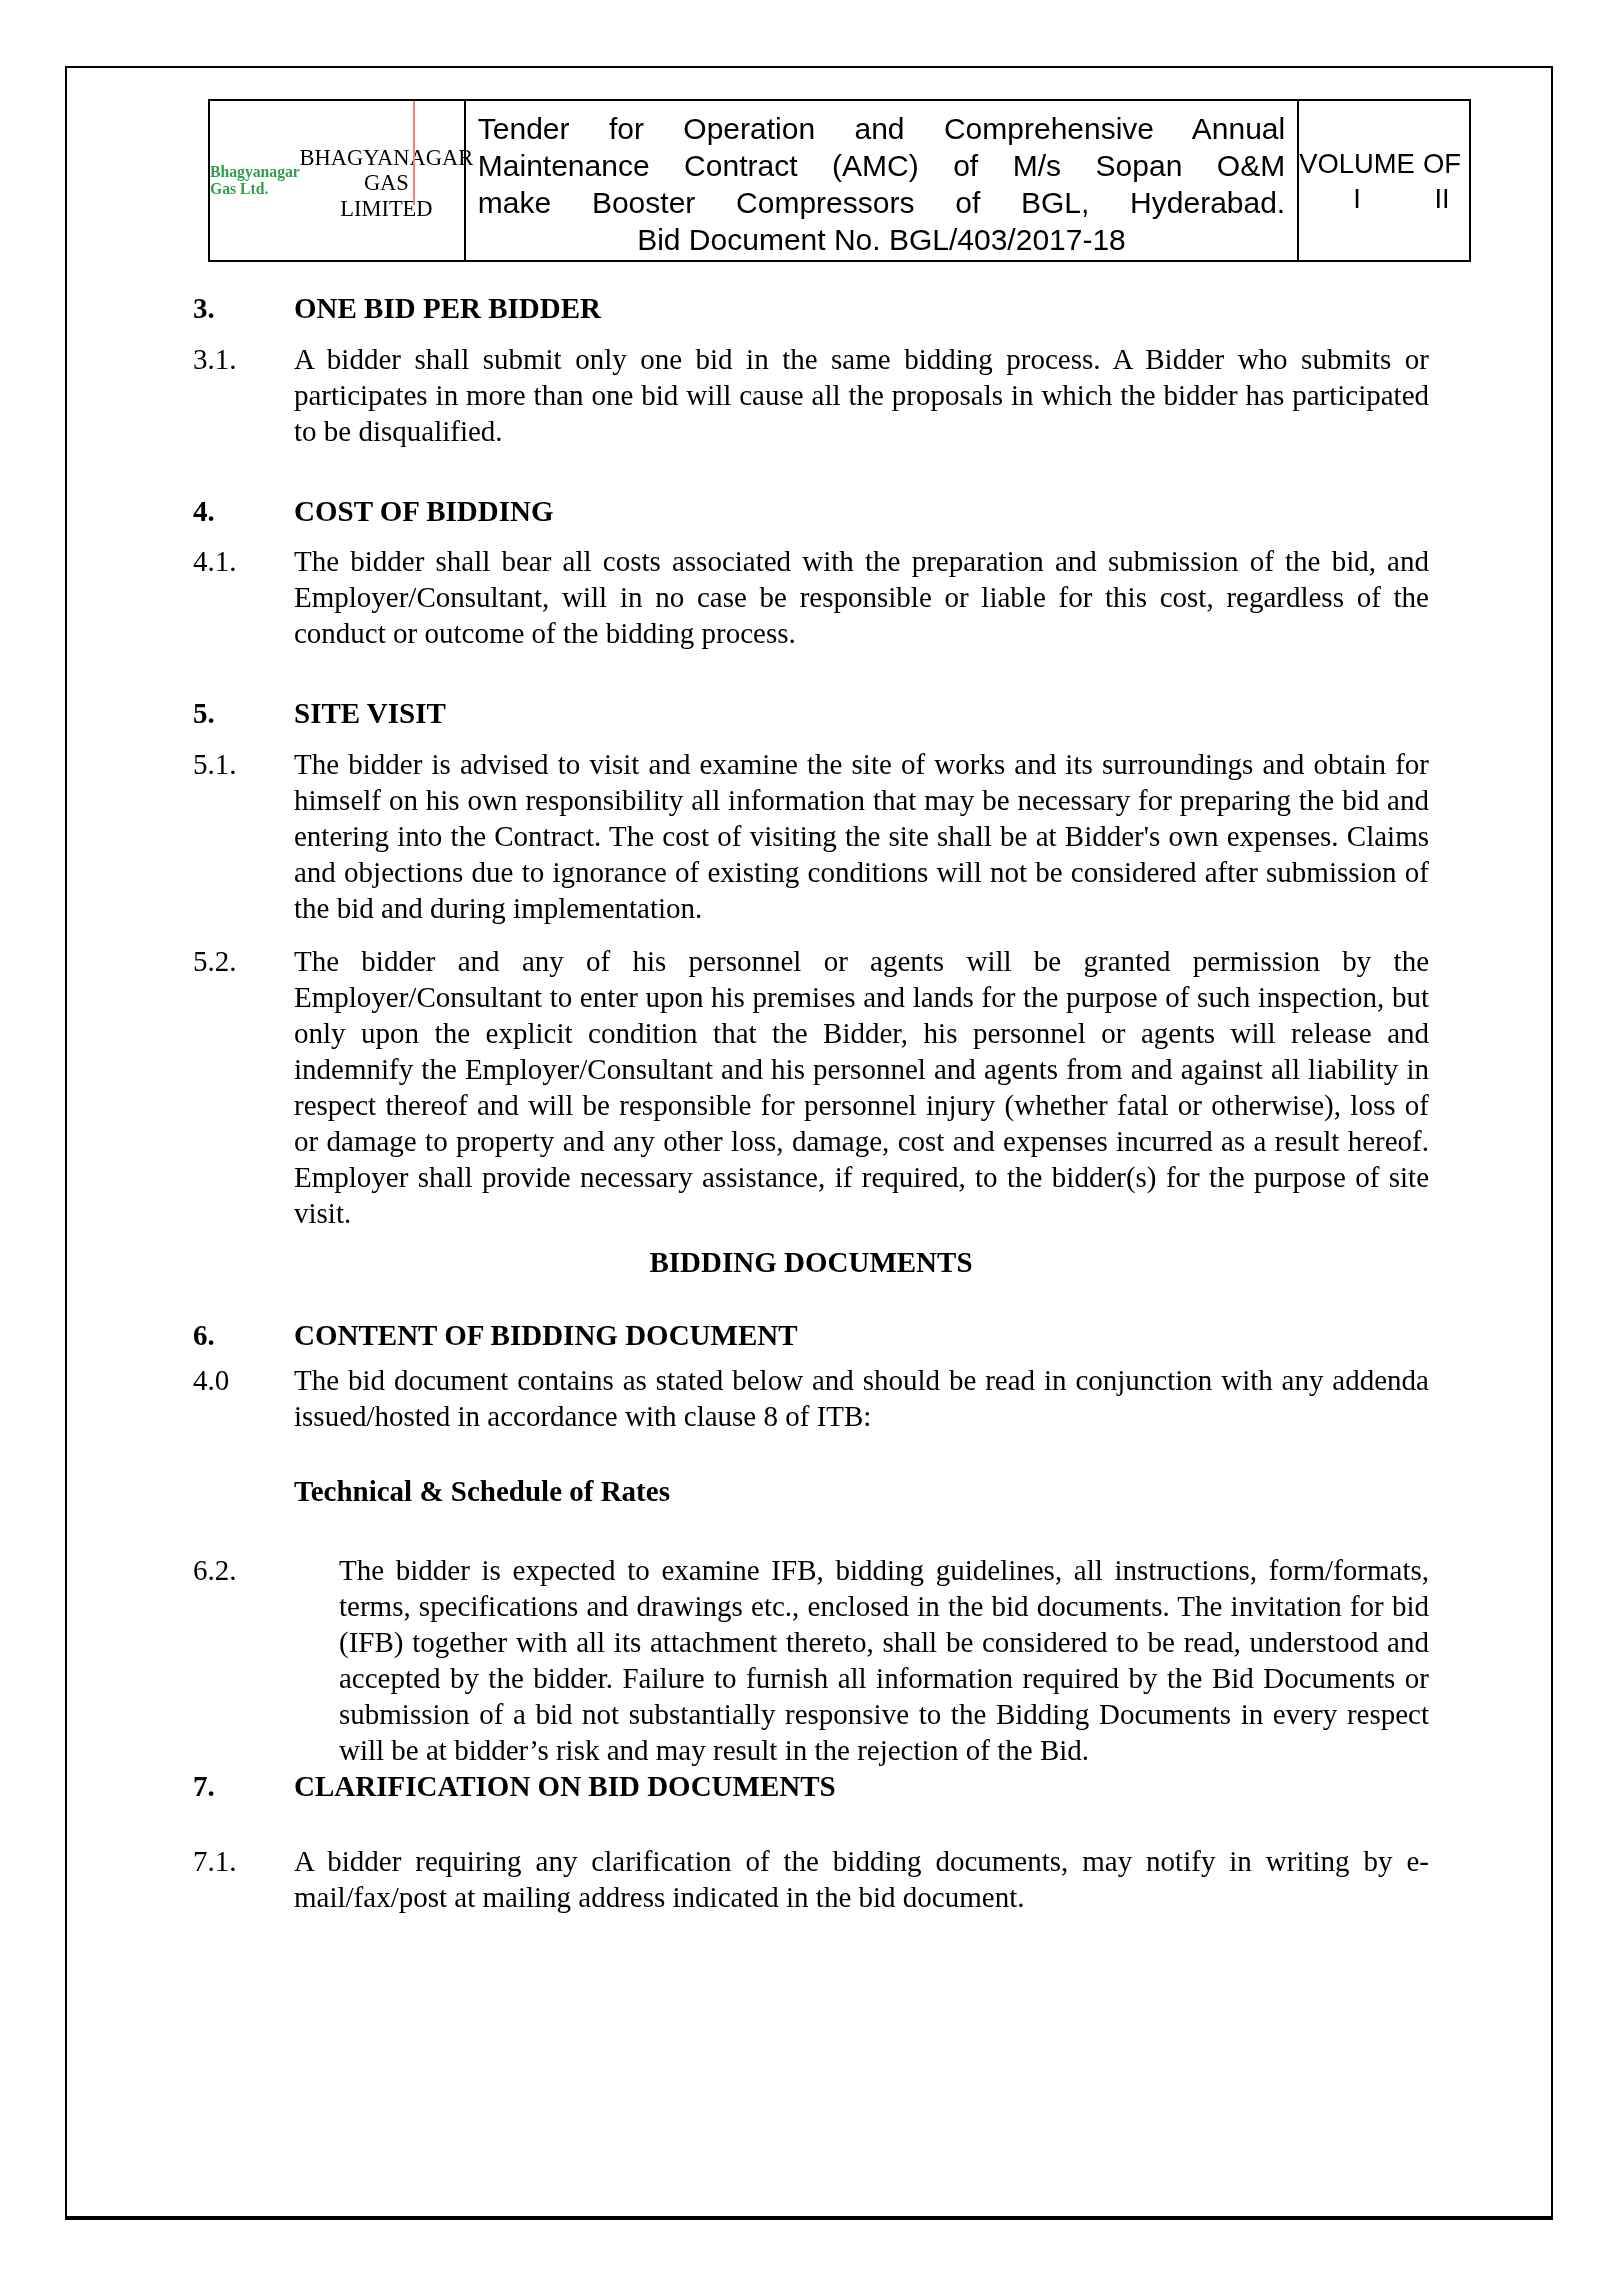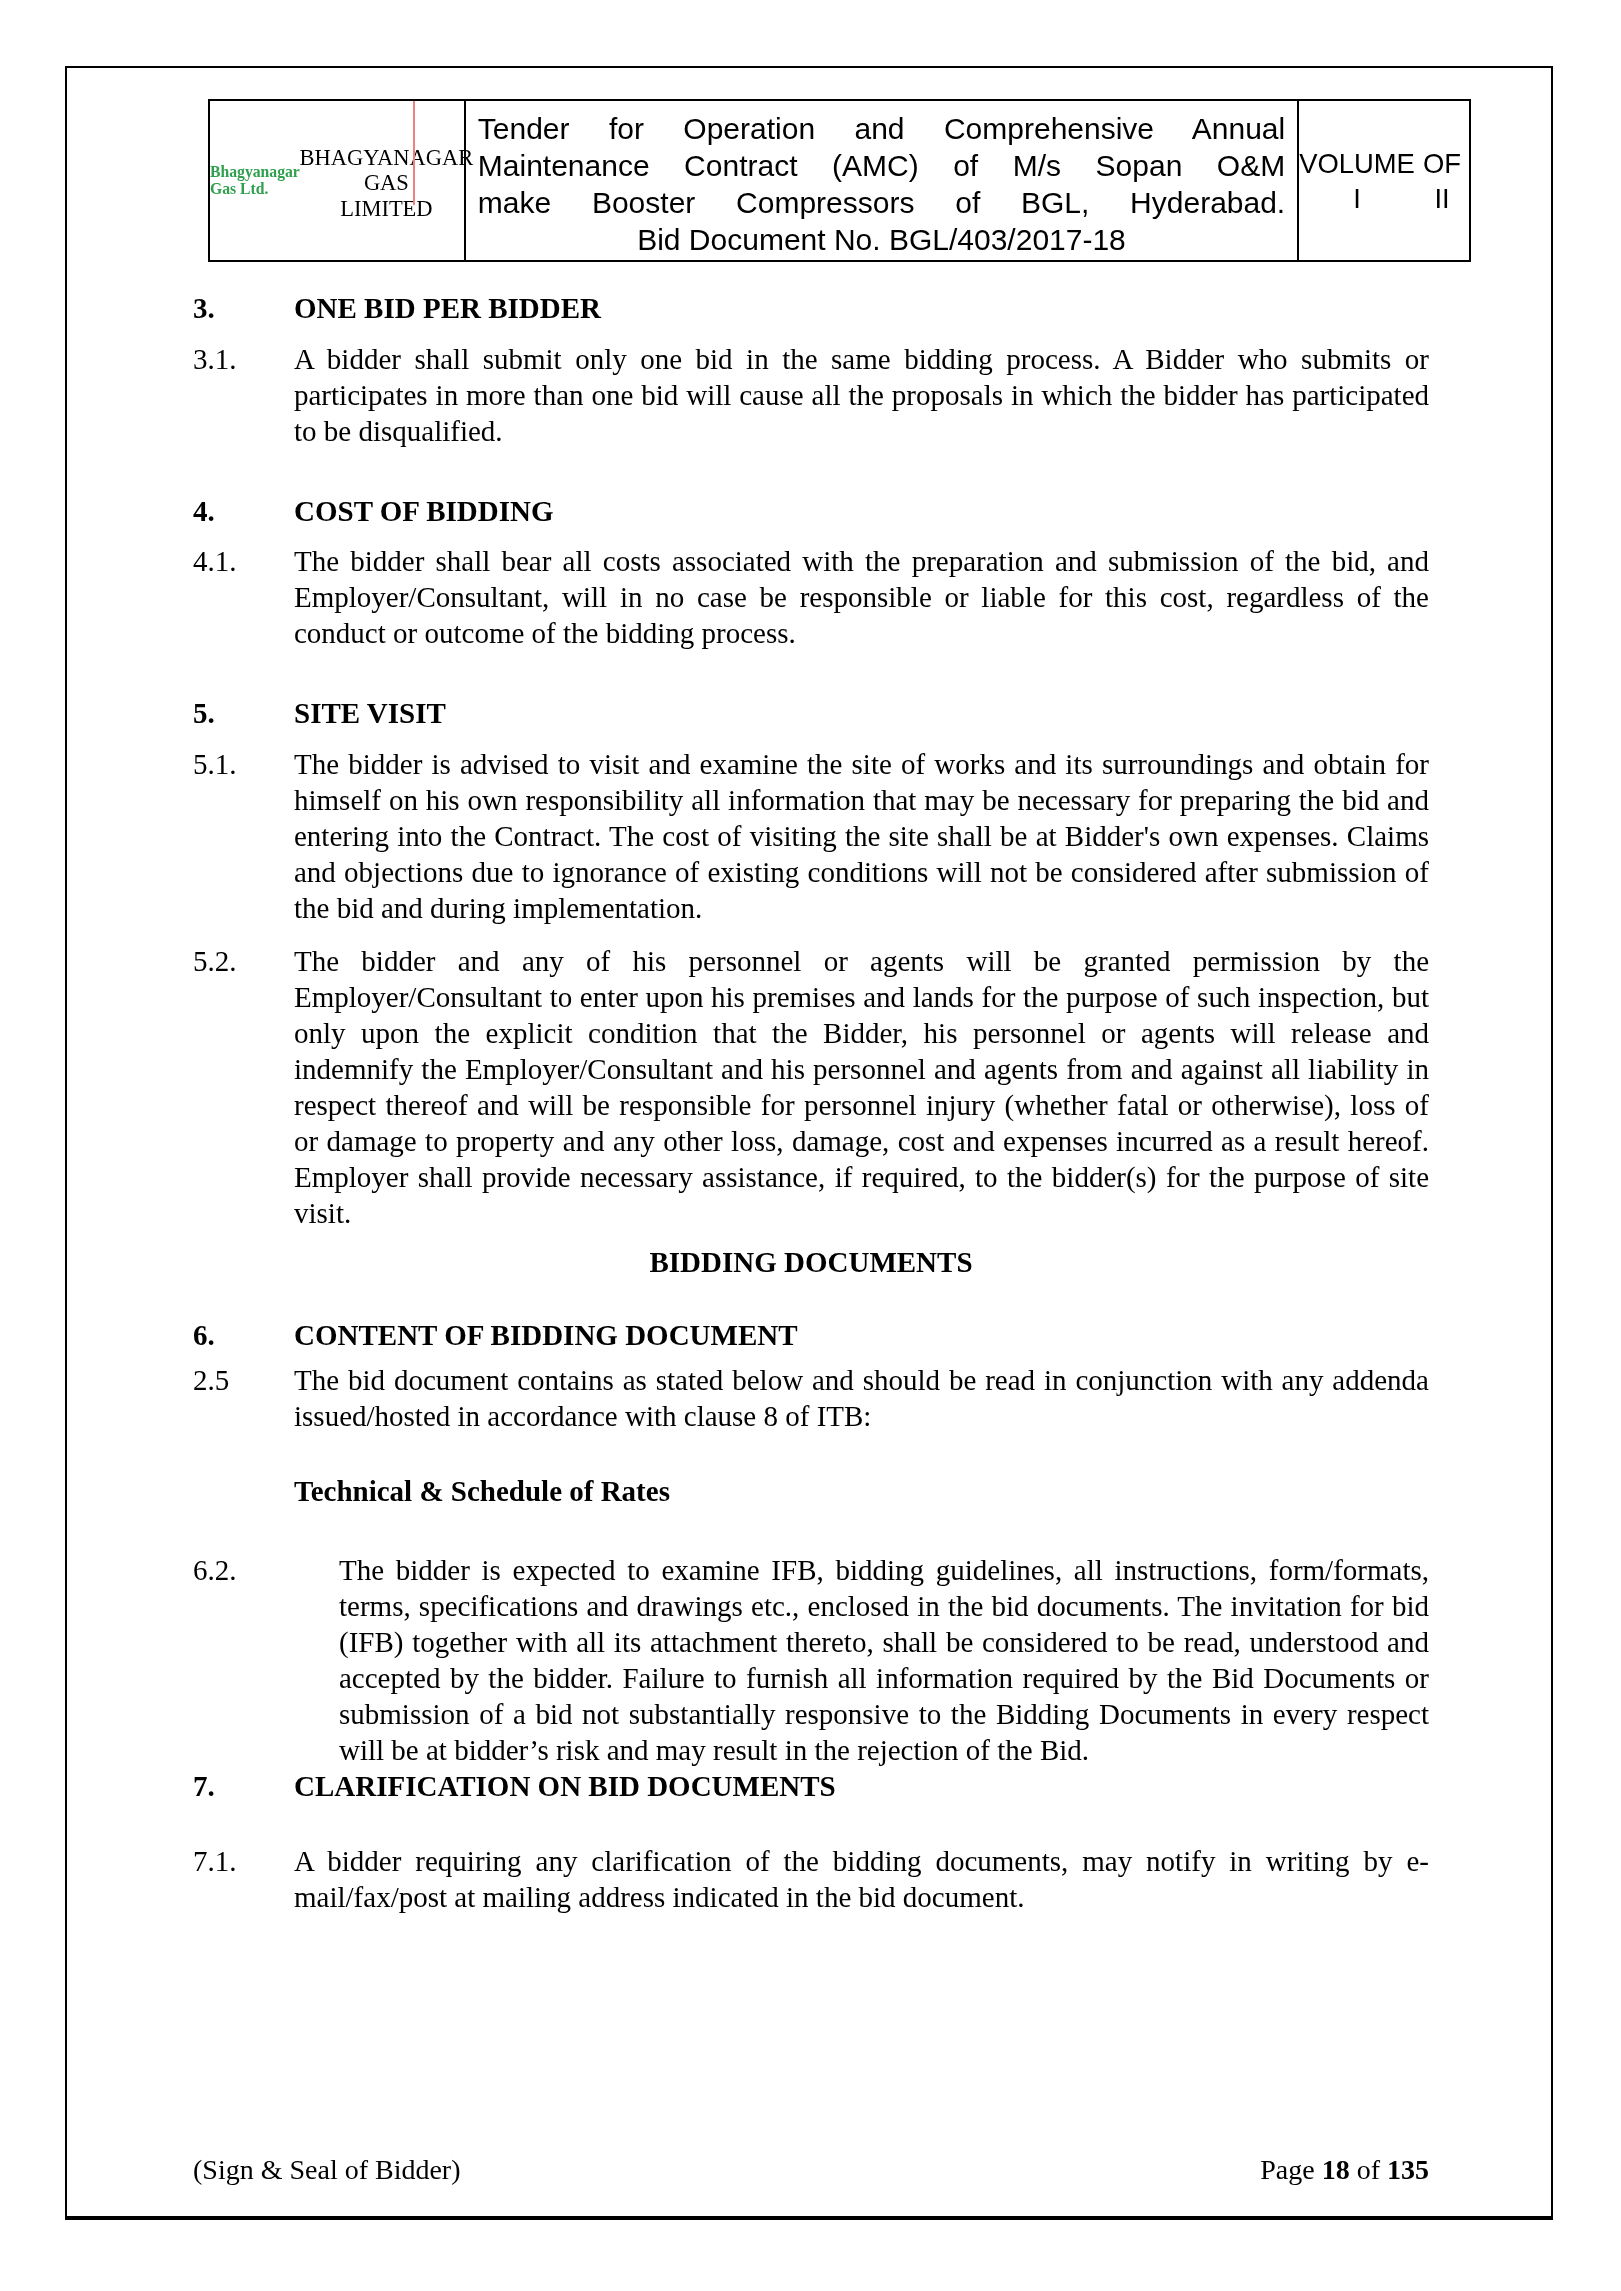--- a/index.html
+++ b/index.html
@@ -150,44 +150,35 @@
       <div class="txt">The bidder and any of his personnel or agents will be granted permission by the Employer/Consultant to enter upon his premises and lands for the purpose of such inspection, but only upon the explicit condition that the Bidder, his personnel or agents will release and indemnify the Employer/Consultant and his personnel and agents from and against all liability in respect thereof and will be responsible for personnel injury (whether fatal or otherwise), loss of or damage to property and any other loss, damage, cost and expenses incurred as a result hereof. Employer shall provide necessary assistance, if required, to the bidder(s) for the purpose of site visit.</div>
     </div>
 
     <div class="center-heading mb-38">BIDDING DOCUMENTS</div>
 
     <div class="row heading mb-9">
       <div class="num">6.</div>
       <div class="txt">CONTENT OF BIDDING DOCUMENT</div>
     </div>
     <div class="row mb-40">
-      <div class="num">2.5</div>
+      <div class="num">4.0</div>
       <div class="txt">The bid document contains as stated below and should be read in conjunction with any addenda issued/hosted in accordance with clause 8 of ITB:</div>
     </div>
 
     <div class="sub-bold mb-44">Technical &amp; Schedule of Rates</div>
 
     <div class="row mb-0">
       <div class="num">6.2.</div>
       <div class="txt">The bidder is expected to examine IFB, bidding guidelines, all instructions, form/formats, terms, specifications and drawings etc., enclosed in the bid documents. The invitation for bid (IFB) together with all its attachment thereto, shall be considered to be read, understood and accepted by the bidder. Failure to furnish all information required by the Bid Documents or submission of a bid not substantially responsive to the Bidding Documents in every respect will be at bidder’s risk and may result in the rejection of the Bid.</div>
     </div>
 
     <div class="row heading mb-40">
       <div class="num">7.</div>
       <div class="txt">CLARIFICATION ON BID DOCUMENTS</div>
     </div>
     <div class="row">
       <div class="num">7.1.</div>
       <div class="txt">A bidder requiring any clarification of the bidding documents, may notify in writing by e-mail/fax/post at mailing address indicated in the bid document.</div>
     </div>
   </div>
 
-  <div class="footer">
-    <div>(Sign &amp; Seal of Bidder)</div>
-    <div class="page-ind">
-      <span>Page</span>
-      <b>18</b>
-      <span>of</span>
-      <b>135</b>
-    </div>
-  </div>
 </div>
 
 
 </body></html>

